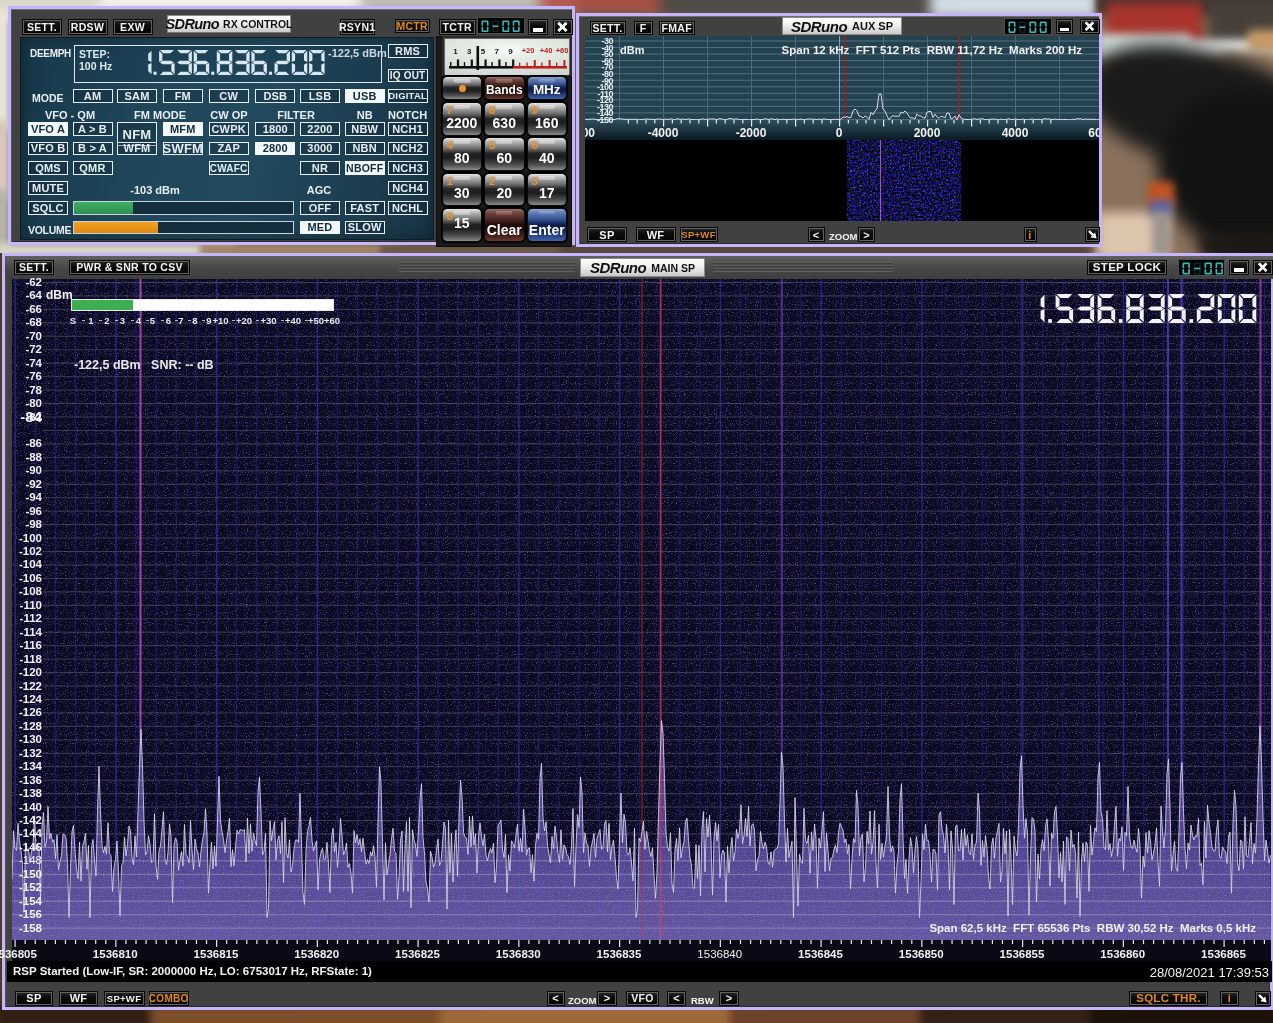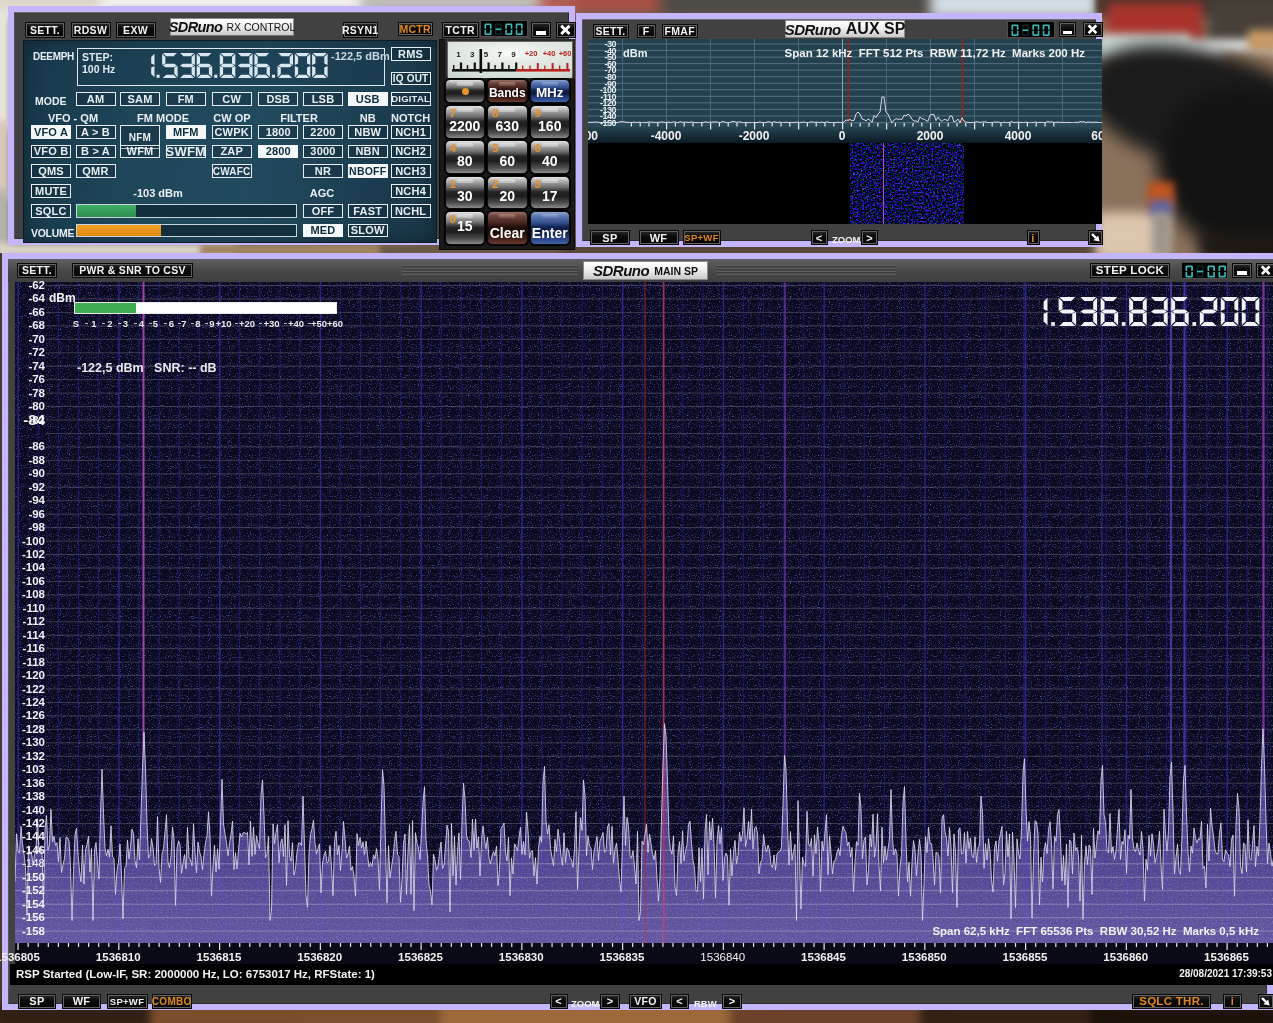--- a/index.html
+++ b/index.html
@@ -1,18 +1,18 @@
 <!DOCTYPE html>
 <html><head><meta charset="utf-8"><style>
 
 *{margin:0;padding:0;box-sizing:border-box}
 body{width:1273px;height:1023px;position:relative;overflow:hidden;will-change:transform;
  font-family:"Liberation Sans",sans-serif;background:#6a5f52;-webkit-font-smoothing:antialiased}
 .abs{position:absolute}
-.win{position:absolute;will-change:transform;background:#414141;border:6px solid #c4b5fd;
+.win{position:absolute;will-change:transform;background:#414141;border:3px solid #c4b5fd;
  box-shadow:inset 0 1px 0 #6e6e6e,inset 1px 0 0 #565656,inset -1px 0 0 #2c2c2c,inset 0 -1px 0 #2c2c2c}
 .tbtn{position:absolute;white-space:nowrap;background:linear-gradient(#2a2a2a,#0c0c0c 40%,#050505);
  border:1px solid #090909;box-shadow:inset 0 0 0 1px #616161;color:#f2f2f2;
  font-weight:bold;font-size:10.5px;text-align:center;display:flex;align-items:center;justify-content:center;
  letter-spacing:0.3px}
 .pbtn{position:absolute;border:1px solid #e7edf1;color:#e7edf1;font-weight:bold;font-size:10.5px;white-space:nowrap;
  display:flex;align-items:center;justify-content:center;background:rgba(10,26,38,0.25);letter-spacing:0.2px}
 .pbtn.sel{background:#f3f7f7;color:#0f2c40;border-color:#f3f7f7}
 .kbtn{position:absolute;border-radius:5px;border:1px solid #0a0a0a;overflow:hidden;
  box-shadow:0 0 0 1px #000}
@@ -63,21 +63,21 @@
 </div>
 <div class="win" style="left:8px;top:6px;width:567px;height:239px">
 <div class="tbtn" style="left:11px;top:10px;width:40px;height:15.5px;color:#f2f2f2">SETT.</div>
     <div class="tbtn" style="left:56.5px;top:10px;width:40px;height:15.5px;color:#f2f2f2">RDSW</div>
     <div class="tbtn" style="left:101.5px;top:10px;width:40px;height:15.5px;color:#f2f2f2">EXW</div>
     <div class="tbtn" style="left:328.7px;top:10px;width:35px;height:15.5px;color:#f2f2f2">RSYN1</div>
     <div class="tbtn" style="left:383.7px;top:10px;width:35px;height:14px;color:#e0881f">MCTR</div>
     <div class="tbtn" style="left:427.7px;top:10px;width:37px;height:15.5px;color:#f2f2f2">TCTR</div>
     <div class="abs" style="left:156px;top:6px;width:124px;height:18px;background:linear-gradient(#ffffff,#efefef 45%,#c9c9c9);border:1px solid #8a8a8a;border-bottom-color:#777;display:flex;align-items:center;justify-content:center;gap:4px;white-space:nowrap">
       <span style="font-style:italic;font-weight:bold;font-size:14.5px;color:#111;letter-spacing:-0.6px">SDRuno</span>
-      <span style="font-weight:normal;font-size:10.5px;color:#111">RX CONTROL</span>
+      <span style="font-weight:bold;font-size:10.5px;color:#111">RX CONTROL</span>
     </div>
     <div class="abs" style="left:466px;top:8px;width:48px;height:17px;background:#000;border:1px solid #4e4e4e"><svg width="46" height="16">
         <rect x="4.10" y="2.50" width="5.80" height="1.60" fill="#39b9b9"></rect>
         <rect x="8.90" y="3.10" width="1.60" height="4.65" fill="#39b9b9"></rect>
         <rect x="8.90" y="8.75" width="1.60" height="4.65" fill="#39b9b9"></rect>
         <rect x="4.10" y="12.40" width="5.80" height="1.60" fill="#39b9b9"></rect>
         <rect x="3.50" y="8.75" width="1.60" height="4.65" fill="#39b9b9"></rect>
         <rect x="3.50" y="3.10" width="1.60" height="4.65" fill="#39b9b9"></rect>
         <rect x="14.50" y="2.50" width="5.80" height="1.60" fill="#0d2222"></rect>
         <rect x="19.30" y="3.10" width="1.60" height="4.65" fill="#0d2222"></rect>
@@ -177,21 +177,21 @@
     <div class="pbtn sel" style="left:333.7px;top:80px;width:40px;height:13.5px;font-size:11px">USB</div>
     <div class="pbtn" style="left:376.6px;top:80px;width:40px;height:13.5px;font-size:9.5px">DIGITAL</div>
     <div class="abs" style="left:59px;top:99.5px;font-size:11px;color:#e9eef2;font-weight:bold;white-space:nowrap;transform:translateX(-50%)">VFO - QM</div>
     <div class="abs" style="left:149px;top:99.5px;font-size:11px;color:#e9eef2;font-weight:bold;white-space:nowrap;transform:translateX(-50%)">FM MODE</div>
     <div class="abs" style="left:218px;top:99.5px;font-size:11px;color:#e9eef2;font-weight:bold;white-space:nowrap;transform:translateX(-50%)">CW OP</div>
     <div class="abs" style="left:285px;top:99.5px;font-size:11px;color:#e9eef2;font-weight:bold;white-space:nowrap;transform:translateX(-50%)">FILTER</div>
     <div class="abs" style="left:353.7px;top:99.5px;font-size:11px;color:#e9eef2;font-weight:bold;white-space:nowrap;transform:translateX(-50%)">NB</div>
     <div class="abs" style="left:396.6px;top:99.5px;font-size:11px;color:#e9eef2;font-weight:bold;white-space:nowrap;transform:translateX(-50%)">NOTCH</div>
     <div class="pbtn sel" style="left:17px;top:113px;width:40px;height:13.5px;font-size:11px">VFO A</div>
     <div class="pbtn" style="left:61.5px;top:113px;width:40px;height:13.5px;font-size:11px">A &gt; B</div>
-    <div class="pbtn" style="left:106px;top:113px;width:40px;height:24px;font-size:10px">NFM</div>
+    <div class="pbtn" style="left:106px;top:113px;width:40px;height:24px;font-size:13px">NFM</div>
     <div class="pbtn sel" style="left:151.8px;top:113px;width:40px;height:13.5px;font-size:11px">MFM</div>
     <div class="pbtn" style="left:197.7px;top:113px;width:40px;height:13.5px;font-size:11px">CWPK</div>
     <div class="pbtn" style="left:244.3px;top:113px;width:40px;height:13.5px;font-size:11px">1800</div>
     <div class="pbtn" style="left:289px;top:113px;width:40px;height:13.5px;font-size:11px">2200</div>
     <div class="pbtn" style="left:333.7px;top:113px;width:40px;height:13.5px;font-size:11px">NBW</div>
     <div class="pbtn" style="left:376.6px;top:113px;width:40px;height:13.5px;font-size:11px">NCH1</div>
     <div class="pbtn" style="left:17px;top:132.7px;width:40px;height:13.5px;font-size:11px">VFO B</div>
     <div class="pbtn" style="left:61.5px;top:132.7px;width:40px;height:13.5px;font-size:11px">B &gt; A</div>
     <div class="pbtn" style="left:106px;top:132.7px;width:40px;height:13.5px;font-size:11px">WFM</div>
     <div class="pbtn" style="left:151.8px;top:132.7px;width:40px;height:13.5px;font-size:13px">SWFM</div>
@@ -350,21 +350,21 @@
       <div class="tab" style="background:linear-gradient(#b8c8e8,#5a74b4)"></div>
       <div class="num" style="top:12.5px;font-size:14px">Enter</div>
     </div>
 </div>
 <div class="win" style="left:576px;top:13px;width:526px;height:234px">
 <div class="tbtn" style="left:10.5px;top:4.5px;width:36px;height:14.5px">SETT.</div>
     <div class="tbtn" style="left:54.5px;top:4.5px;width:19px;height:14.5px">F</div>
     <div class="tbtn" style="left:79.70000000000005px;top:4.5px;width:36px;height:14.5px">FMAF</div>
     <div class="abs" style="left:203px;top:1px;width:120px;height:18px;background:linear-gradient(#ffffff,#efefef 45%,#c9c9c9);border:1px solid #8a8a8a;display:flex;align-items:center;justify-content:center;gap:5px;white-space:nowrap">
       <span style="font-style:italic;font-weight:bold;font-size:15px;color:#111;letter-spacing:-0.5px">SDRuno</span>
-      <span style="font-weight:bold;font-size:16px;color:#111">AUX SP</span>
+      <span style="font-weight:bold;font-size:11px;color:#111">AUX SP</span>
     </div>
     <div class="abs" style="left:425px;top:2px;width:48px;height:17px;background:#000;border:1px solid #4e4e4e"><svg width="46" height="16">
         <rect x="4.10" y="2.50" width="5.80" height="1.60" fill="#39b9b9"></rect>
         <rect x="8.90" y="3.10" width="1.60" height="4.65" fill="#39b9b9"></rect>
         <rect x="8.90" y="8.75" width="1.60" height="4.65" fill="#39b9b9"></rect>
         <rect x="4.10" y="12.40" width="5.80" height="1.60" fill="#39b9b9"></rect>
         <rect x="3.50" y="8.75" width="1.60" height="4.65" fill="#39b9b9"></rect>
         <rect x="3.50" y="3.10" width="1.60" height="4.65" fill="#39b9b9"></rect>
         <rect x="14.50" y="2.50" width="5.80" height="1.60" fill="#0d2222"></rect>
         <rect x="19.30" y="3.10" width="1.60" height="4.65" fill="#0d2222"></rect>
@@ -985,21 +985,21 @@
     <div class="abs" style="left:37px;top:369.70000000000005px;font-size:11.5px;color:#f2f2f6;font-weight:bold;white-space:nowrap;transform:translateX(-100%)">-114</div>
     <div class="abs" style="left:37px;top:383.15px;font-size:11.5px;color:#f2f2f6;font-weight:bold;white-space:nowrap;transform:translateX(-100%)">-116</div>
     <div class="abs" style="left:37px;top:396.5999999999999px;font-size:11.5px;color:#f2f2f6;font-weight:bold;white-space:nowrap;transform:translateX(-100%)">-118</div>
     <div class="abs" style="left:37px;top:410.04999999999995px;font-size:11.5px;color:#f2f2f6;font-weight:bold;white-space:nowrap;transform:translateX(-100%)">-120</div>
     <div class="abs" style="left:37px;top:423.5px;font-size:11.5px;color:#f2f2f6;font-weight:bold;white-space:nowrap;transform:translateX(-100%)">-122</div>
     <div class="abs" style="left:37px;top:436.95000000000005px;font-size:11.5px;color:#f2f2f6;font-weight:bold;white-space:nowrap;transform:translateX(-100%)">-124</div>
     <div class="abs" style="left:37px;top:450.4px;font-size:11.5px;color:#f2f2f6;font-weight:bold;white-space:nowrap;transform:translateX(-100%)">-126</div>
     <div class="abs" style="left:37px;top:463.8499999999999px;font-size:11.5px;color:#f2f2f6;font-weight:bold;white-space:nowrap;transform:translateX(-100%)">-128</div>
     <div class="abs" style="left:37px;top:477.29999999999995px;font-size:11.5px;color:#f2f2f6;font-weight:bold;white-space:nowrap;transform:translateX(-100%)">-130</div>
     <div class="abs" style="left:37px;top:490.75px;font-size:11.5px;color:#f2f2f6;font-weight:bold;white-space:nowrap;transform:translateX(-100%)">-132</div>
-    <div class="abs" style="left:37px;top:504.20000000000005px;font-size:11.5px;color:#f2f2f6;font-weight:bold;white-space:nowrap;transform:translateX(-100%)">-103</div>
+    <div class="abs" style="left:37px;top:504.20000000000005px;font-size:11.5px;color:#f2f2f6;font-weight:bold;white-space:nowrap;transform:translateX(-100%)">-134</div>
     <div class="abs" style="left:37px;top:517.65px;font-size:11.5px;color:#f2f2f6;font-weight:bold;white-space:nowrap;transform:translateX(-100%)">-136</div>
     <div class="abs" style="left:37px;top:531.0999999999999px;font-size:11.5px;color:#f2f2f6;font-weight:bold;white-space:nowrap;transform:translateX(-100%)">-138</div>
     <div class="abs" style="left:37px;top:544.55px;font-size:11.5px;color:#f2f2f6;font-weight:bold;white-space:nowrap;transform:translateX(-100%)">-140</div>
     <div class="abs" style="left:37px;top:558.0px;font-size:11.5px;color:#f2f2f6;font-weight:bold;white-space:nowrap;transform:translateX(-100%)">-142</div>
     <div class="abs" style="left:37px;top:571.4499999999999px;font-size:11.5px;color:#f2f2f6;font-weight:bold;white-space:nowrap;transform:translateX(-100%)">-144</div>
     <div class="abs" style="left:37px;top:584.9px;font-size:11.5px;color:#f2f2f6;font-weight:bold;white-space:nowrap;transform:translateX(-100%)">-146</div>
     <div class="abs" style="left:37px;top:598.35px;font-size:11.5px;color:#f2f2f6;font-weight:normal;white-space:nowrap;transform:translateX(-100%)">-148</div>
     <div class="abs" style="left:37px;top:611.8px;font-size:11.5px;color:#f2f2f6;font-weight:bold;white-space:nowrap;transform:translateX(-100%)">-150</div>
     <div class="abs" style="left:37px;top:625.25px;font-size:11.5px;color:#f2f2f6;font-weight:bold;white-space:nowrap;transform:translateX(-100%)">-152</div>
     <div class="abs" style="left:37px;top:638.6999999999999px;font-size:11.5px;color:#f2f2f6;font-weight:bold;white-space:nowrap;transform:translateX(-100%)">-154</div>
@@ -1108,21 +1108,21 @@
         <polygon points="190.80,0.87 190.80,13.89 194.70,12.14 194.70,4.77" fill="#f2f2f8"></polygon>
         <polygon points="212.67,0.00 228.43,0.00 224.53,3.90 216.57,3.90" fill="#f2f2f8"></polygon>
         <polygon points="229.30,0.87 229.30,13.89 225.40,12.14 225.40,4.77" fill="#f2f2f8"></polygon>
         <polygon points="229.30,15.11 229.30,28.13 225.40,24.23 225.40,16.86" fill="#f2f2f8"></polygon>
         <polygon points="212.67,29.00 228.43,29.00 224.53,25.10 216.57,25.10" fill="#f2f2f8"></polygon>
         <polygon points="211.80,15.11 211.80,28.13 215.70,24.23 215.70,16.86" fill="#f2f2f8"></polygon>
         <polygon points="211.80,0.87 211.80,13.89 215.70,12.14 215.70,4.77" fill="#f2f2f8"></polygon>
       </svg></div>
 <div class="abs" style="left:2px;top:705px;width:1265px;height:21px;background:#000"></div>
 <div class="abs" style="left:8px;top:709px;font-size:11.5px;color:#f2f2f2;font-weight:bold;white-space:nowrap;">RSP Started (Low-IF, SR: 2000000 Hz, LO: 6753017 Hz, RFState: 1)</div>
-<div class="abs" style="left:1264px;top:709px;font-size:10px;color:#f2f2f2;font-weight:bold;white-space:nowrap;transform:translateX(-100%)">28/08/2021 17:39:53</div>
+<div class="abs" style="left:1264px;top:709px;font-size:13px;color:#f2f2f2;font-weight:normal;white-space:nowrap;transform:translateX(-100%)">28/08/2021 17:39:53</div>
 <div class="tbtn" style="left:10px;top:735px;width:38px;height:14.5px;font-size:11px;color:#f2f2f2">SP</div>
     <div class="tbtn" style="left:54px;top:735px;width:39px;height:14.5px;font-size:11px;color:#f2f2f2">WF</div>
     <div class="tbtn" style="left:98.5px;top:735px;width:41px;height:14.5px;font-size:9.5px;color:#f2f2f2">SP+WF</div>
     <div class="tbtn" style="left:144px;top:735px;width:39.5px;height:14.5px;font-size:10px;color:#e0881f">COMBO</div>
     <div class="tbtn" style="left:541.5px;top:735px;width:18px;height:14.5px;font-size:11px;color:#f2f2f2">&lt;</div>
     <div class="tbtn" style="left:592px;top:735px;width:20px;height:14.5px;font-size:11px;color:#f2f2f2">&gt;</div>
     <div class="tbtn" style="left:621px;top:735px;width:33px;height:14.5px;font-size:10.5px;color:#f2f2f2">VFO</div>
     <div class="tbtn" style="left:662px;top:735px;width:19px;height:14.5px;font-size:11px;color:#f2f2f2">&lt;</div>
     <div class="tbtn" style="left:714px;top:735px;width:20px;height:14.5px;font-size:11px;color:#f2f2f2">&gt;</div>
     <div class="tbtn" style="left:1124px;top:735px;width:79px;height:14.5px;font-size:11.5px;color:#e0881f">SQLC THR.</div>

